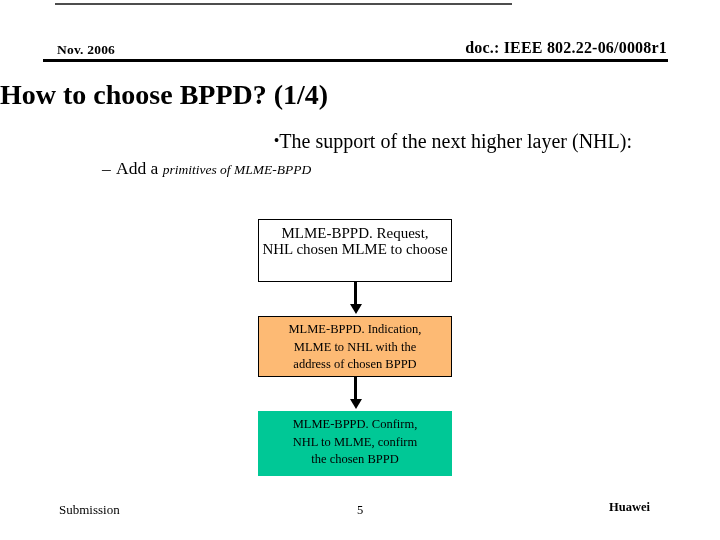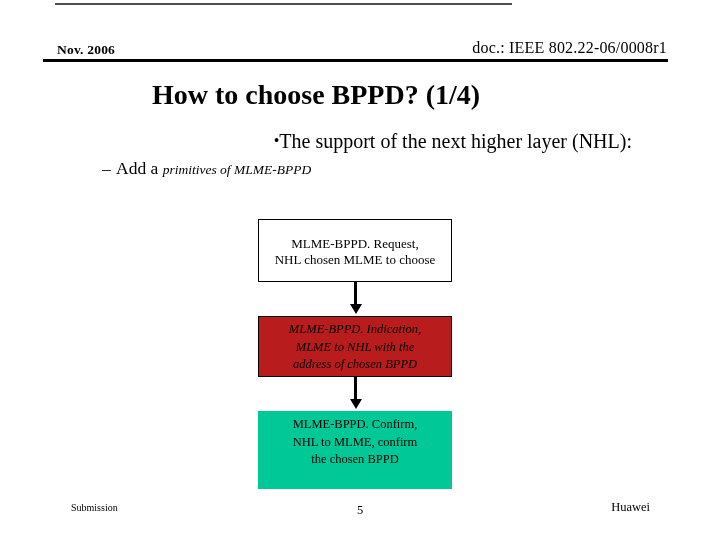--- a/index.html
+++ b/index.html
@@ -15,29 +15,28 @@
   .top-line{
     position:absolute;left:55px;top:3px;width:457px;height:2px;
     background:#4d4d4d;
   }
   .hdr-date{
     position:absolute;left:57px;top:42px;
     font-size:13.5px;font-weight:600;letter-spacing:.2px;
   }
   .hdr-doc{
     position:absolute;right:53px;top:39px;
-    font-size:16px;font-weight:normal;letter-spacing:.2px;
+    font-size:16px;font-weight:bold;letter-spacing:.2px;
   }
   .hdr-rule{
     position:absolute;left:43px;top:59px;width:625px;height:3px;
     background:#000;
   }
   .title{
     position:absolute;left:0;top:79px;width:632px;margin:0;
-    text-align:center;
     font-size:28px;font-weight:bold;
   }
   .bullet-row{
     position:absolute;left:72px;top:130px;width:560px;
     font-size:20px;
     text-align:right;
   }
   .bullet-row .marker{display:inline-block;width:18px;font-size:16px;vertical-align:2px;}
   .subbullet-row{
     position:absolute;left:102px;top:158px;width:520px;
@@ -46,44 +45,44 @@
   .subbullet-row .marker{display:inline-block;width:14px;}
   .subbullet-row .small{font-size:13.5px;font-style:italic;}
   .flow-box{
     position:absolute;left:258px;width:194px;
     box-sizing:border-box;
     text-align:center;
     font-size:12.5px;
     line-height:17.5px;
     padding-top:5px;
   }
-  .box-0{top:219px;height:63px;border:1.5px solid #000;font-size:13px;line-height:15.5px;padding-top:16px;}
+  .box-0{top:219px;height:63px;border:1.5px solid #000;font-size:15px;line-height:15.5px;padding-top:6px;}
   .box-1{top:316px;height:61px;border:1.2px solid #000;padding-top:4px;}
-  .box-2{top:411px;height:78px;border:none;}
+  .box-2{top:411px;height:65px;border:none;}
   .arrow-line{
     position:absolute;left:354px;width:3px;background:#000;
   }
   .arrow-1-line{top:282px;height:23px;}
   .arrow-2-line{top:377px;height:23px;}
   .arrow-head{
     position:absolute;left:349.5px;width:0;height:0;
     border-left:6px solid transparent;
     border-right:6px solid transparent;
     border-top:10px solid #000;
   }
   .arrow-1-head{top:304px;}
   .arrow-2-head{top:399px;}
   .footer-left{
-    position:absolute;left:71px;top:502px;font-size:10px;
+    position:absolute;left:59px;top:502px;font-size:13px;
   }
   .footer-page{
     position:absolute;left:0;top:503px;width:720px;text-align:center;font-size:12.5px;
   }
   .footer-right{
-    position:absolute;right:70px;top:500px;font-size:12.5px;
+    position:absolute;right:70px;top:500px;font-size:12.5px;font-weight:bold;
   }
 </style>
 </head>
 <body>
 
 <div class="slide">
 
   <div class="top-line"></div>
 
   <div class="hdr-date">Nov. 2006</div>
@@ -101,21 +100,21 @@
   </div>
 
   <div class="flow-box box-0" style="background-color: rgb(255, 255, 255);">
     <div>MLME-BPPD. Request,</div>
     <div>NHL chosen MLME to choose</div>
   </div>
 
   <div class="arrow-line arrow-1-line" style="background-color: rgb(0, 0, 0);"></div>
   <div class="arrow-head arrow-1-head" style="border-top-color: rgb(0, 0, 0);"></div>
 
-  <div class="flow-box box-1" style="background-color: #b91c1c; font-style: italic;">
+  <div class="flow-box box-1" style="background-color: #fdba74;">
     <div>MLME-BPPD. Indication,</div>
     <div>MLME to NHL with the</div>
     <div>address of chosen BPPD</div>
   </div>
 
   <div class="arrow-line arrow-2-line" style="background-color: rgb(0, 0, 0);"></div>
   <div class="arrow-head arrow-2-head" style="border-top-color: rgb(0, 0, 0);"></div>
 
   <div class="flow-box box-2" style="background-color: rgb(0, 200, 150);">
     <div>MLME-BPPD. Confirm,</div>

